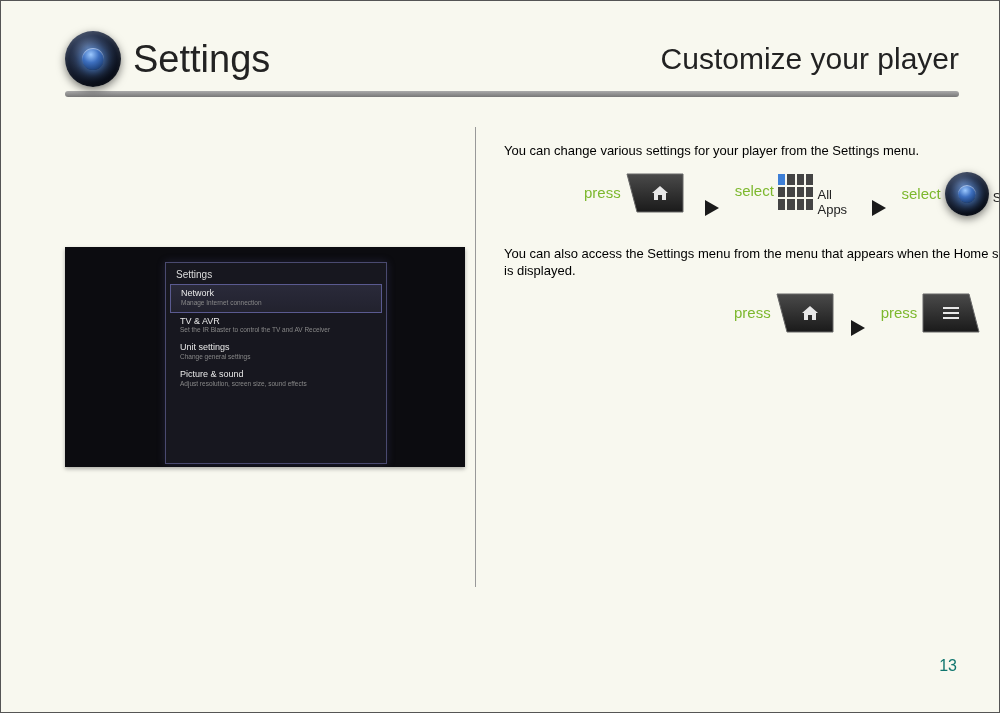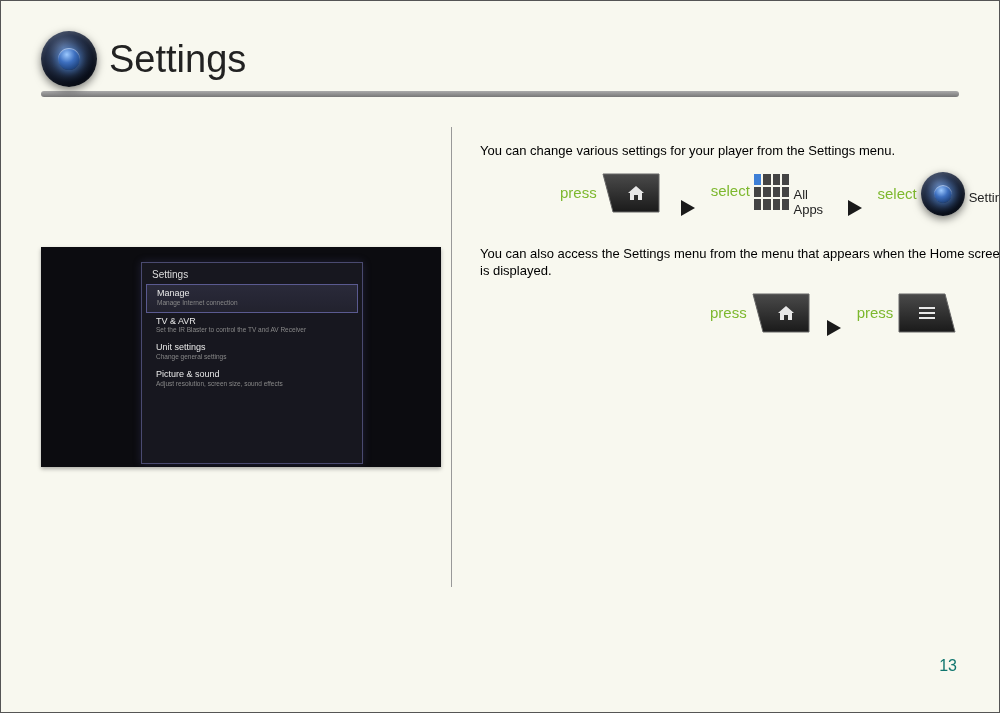--- a/index.html
+++ b/index.html
@@ -8,21 +8,21 @@
     width: 1000px;
     height: 713px;
     background: #f8f8ef;
     font-family: -apple-system, "Helvetica Neue", Arial, sans-serif;
     position: relative;
     overflow: hidden;
     box-sizing: border-box;
     border: 1px solid #555;
   }
   .page {
-    padding: 30px 40px 20px 40px;
+    padding: 30px 40px 20px 64px;
   }
   .header {
     display: flex;
     align-items: center;
     justify-content: space-between;
     margin-bottom: 4px;
   }
   .header-left {
     display: flex;
     align-items: center;
@@ -198,31 +198,32 @@
 </style>
 </head>
 <body>
 
 <div class="page">
   <div class="header">
     <div class="header-left">
       <div class="settings-orb"></div>
       <div class="header-title">Settings</div>
     </div>
+    <div class="header-sub">Customize your player</div>
   </div>
   <div class="hr-thick"></div>
 
   <div class="content">
     <div class="left-col">
       <div class="tv-screenshot">
         <div class="tv-panel">
           <div class="tv-panel-title">Settings</div>
           <div id="tv-items">
               <div class="tv-item selected">
-                <div class="tv-item-title">Manage</div>
+                <div class="tv-item-title">Network</div>
                 <div class="tv-item-sub">Manage Internet connection</div>
               </div>
               <div class="tv-item">
                 <div class="tv-item-title">TV &amp; AVR</div>
                 <div class="tv-item-sub">Set the IR Blaster to control the TV and AV Receiver</div>
               </div>
               <div class="tv-item">
                 <div class="tv-item-title">Unit settings</div>
                 <div class="tv-item-sub">Change general settings</div>
               </div>

